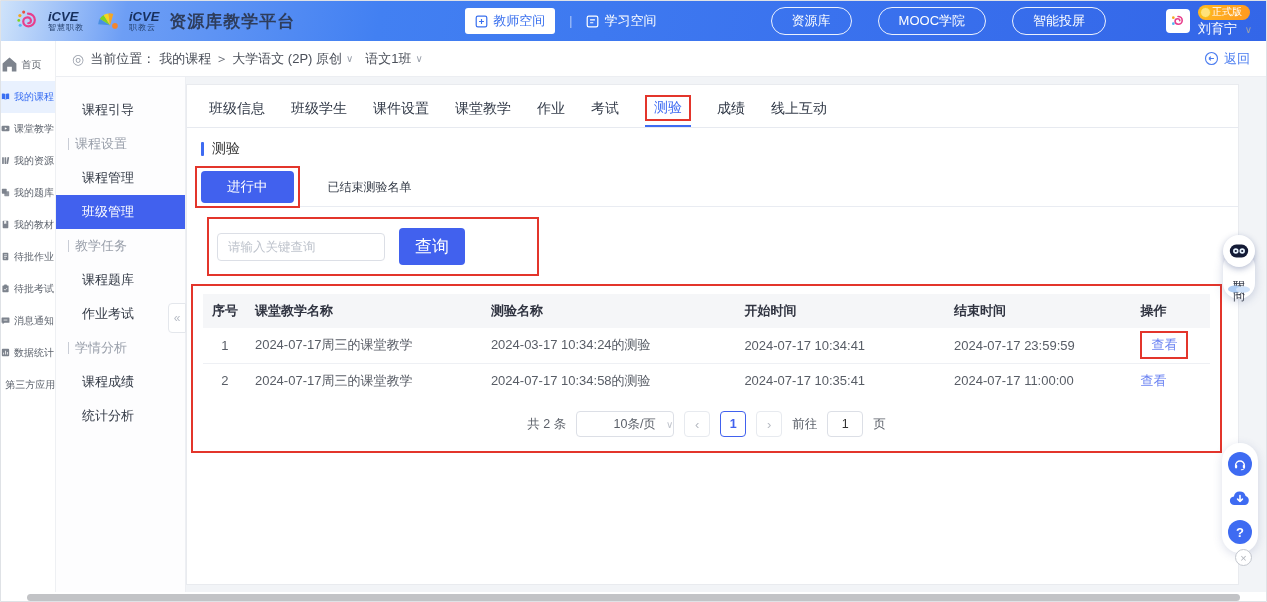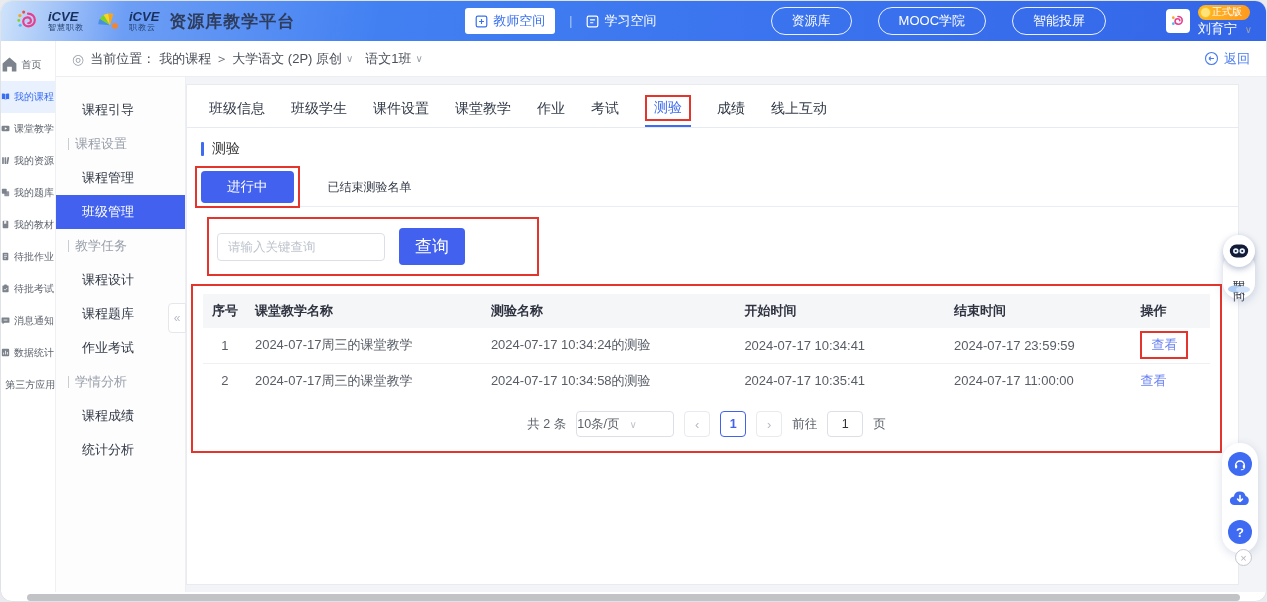--- a/index.html
+++ b/index.html
@@ -1,18 +1,18 @@
 <!DOCTYPE html>
 <html><head>
 <meta charset="utf-8">
 <style>
   * { margin:0; padding:0; box-sizing:border-box; }
   body { background:#e9ebee; font-family:"Liberation Sans", sans-serif; }
   .window { position:relative; width:1267px; height:602px; background:#fff;
-            border-radius:12px; overflow:hidden; border:1px solid #dfe2e6; margin:0 auto; }
+            border-radius:1px; overflow:hidden; border:1px solid #dfe2e6; margin:0 auto; }
 
   
   .hdr { position:absolute; top:0; left:0; right:0; height:40px;
          background:linear-gradient(100deg,#cfe3fa 0%,#6d9ef5 10%,#4280f2 30%,#3a72ee 65%,#3366e8 100%);
          display:flex; align-items:center; padding:0 14px; }
   .brand { display:flex; align-items:center; gap:7px; }
   .brand-txt { display:flex; flex-direction:column; line-height:1; }
   .brand-name { font-size:13px; font-weight:bold; font-style:italic; color:#17305e; }
   .brand-sub { font-size:8px; color:#24406e; margin-top:1px; letter-spacing:1px;}
   .hdr-title { font-size:17px; font-weight:bold; color:#2e3d5c; margin-left:10px; letter-spacing:1px;}
@@ -100,21 +100,21 @@
   td { color:#585d66; height:35px; padding:0 8px; border-bottom:1px solid #eef0f4; white-space:nowrap;}
   tbody tr:last-child td { border-bottom:none; }
   .col-no { width:44px; text-align:center;}
   .col-lesson { width:238px;} .col-quiz { width:256px;}
   .col-start { width:212px;} .col-end { width:188px;} .col-op { width:78px;}
   .link { color:#6b83f2; cursor:pointer; text-decoration:none;}
   .ann-sm { display:inline-block; padding:3px 9px; }
   .pager { display:flex; align-items:center; justify-content:center; gap:10px; margin-top:13px;
            font-size:12.5px; color:#5a5f68;}
   .psize { width:98px; height:26px; border:1px solid #dcdfe6; border-radius:4px; display:flex;
-           align-items:center; justify-content:flex-start; gap:10px; color:#5a5f68; cursor:pointer;
+           align-items:center; justify-content:flex-end; gap:10px; color:#5a5f68; cursor:pointer;
            background:#fff;}
   .psize .caret { margin:0; color:#c0c4cc;}
   .pbtn { width:26px; height:26px; border:1px solid #e7eaef; border-radius:4px; background:#fff;
           color:#b6bac2; display:flex; align-items:center; justify-content:center; font-size:13px;
           cursor:pointer;}
   .pcur { width:26px; height:26px; border:1px solid #4161ee; border-radius:4px; color:#4161ee;
           display:flex; align-items:center; justify-content:center; font-weight:bold; cursor:pointer;}
   .goto-input { width:36px; height:26px; border:1px solid #dcdfe6; border-radius:4px;
                 text-align:center; font-size:12.5px; color:#333; font-family:inherit;}
 
@@ -328,21 +328,20 @@
     <div class="mn-section">
         <span class="mn-bar"></span>
         <span>课程设置</span>
       </div>
     <div class="mn-item">课程管理</div>
     <div class="mn-item sel">班级管理</div>
     <div class="mn-section">
         <span class="mn-bar"></span>
         <span>教学任务</span>
       </div>
-    <div class="mn-item">课程设计</div>
     <div class="mn-item">课程题库</div>
     <div class="mn-item">作业考试</div>
     <div class="mn-section">
         <span class="mn-bar"></span>
         <span>学情分析</span>
       </div>
     <div class="mn-item">课程成绩</div>
     <div class="mn-item">统计分析</div>
     <div class="collapse">
         <span>«</span>
@@ -392,21 +391,21 @@
               <th class="col-quiz">测验名称</th>
               <th class="col-start">开始时间</th>
               <th class="col-end">结束时间</th>
               <th class="col-op">操作</th>
             </tr>
           </thead>
           <tbody>
             <tr>
               <td class="col-no">1</td>
               <td>2024-07-17周三的课堂教学</td>
-              <td>2024-07-17 10:34:24的测验</td>
+              <td>2024-03-17 10:34:24的测验</td>
               <td>2024-07-17 10:34:41</td>
               <td>2024-07-17 23:59:59</td>
               <td><span class="ann ann-sm"><a class="link">查看</a></span></td>
             </tr>
             <tr>
               <td class="col-no">2</td>
               <td>2024-07-17周三的课堂教学</td>
               <td>2024-07-17 10:34:58的测验</td>
               <td>2024-07-17 10:35:41</td>
               <td>2024-07-17 11:00:00</td>

